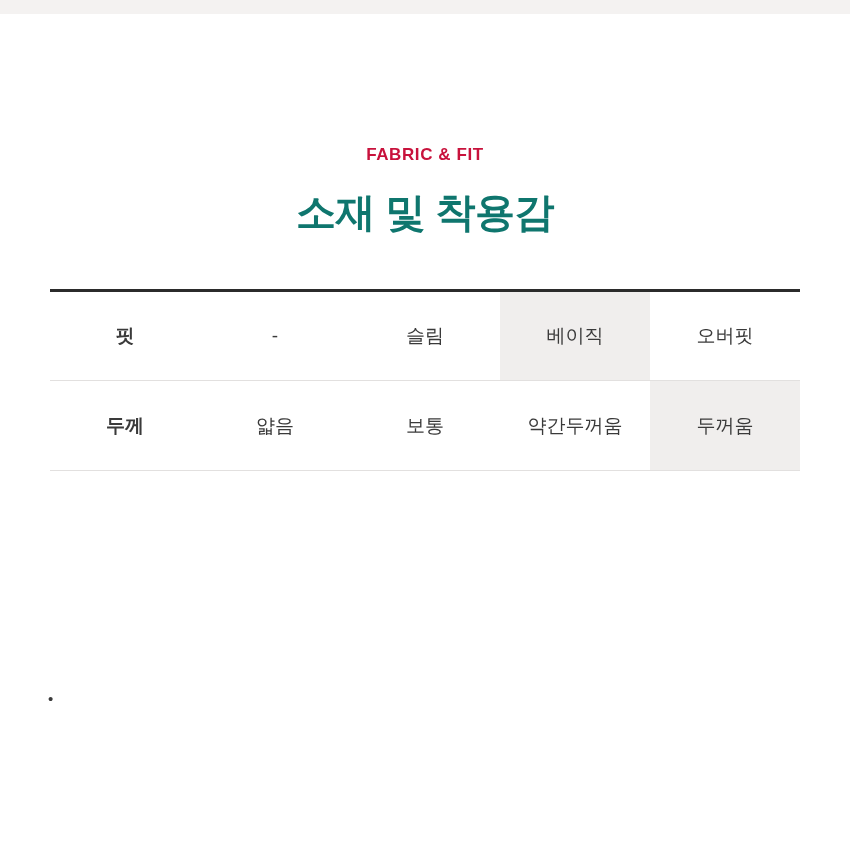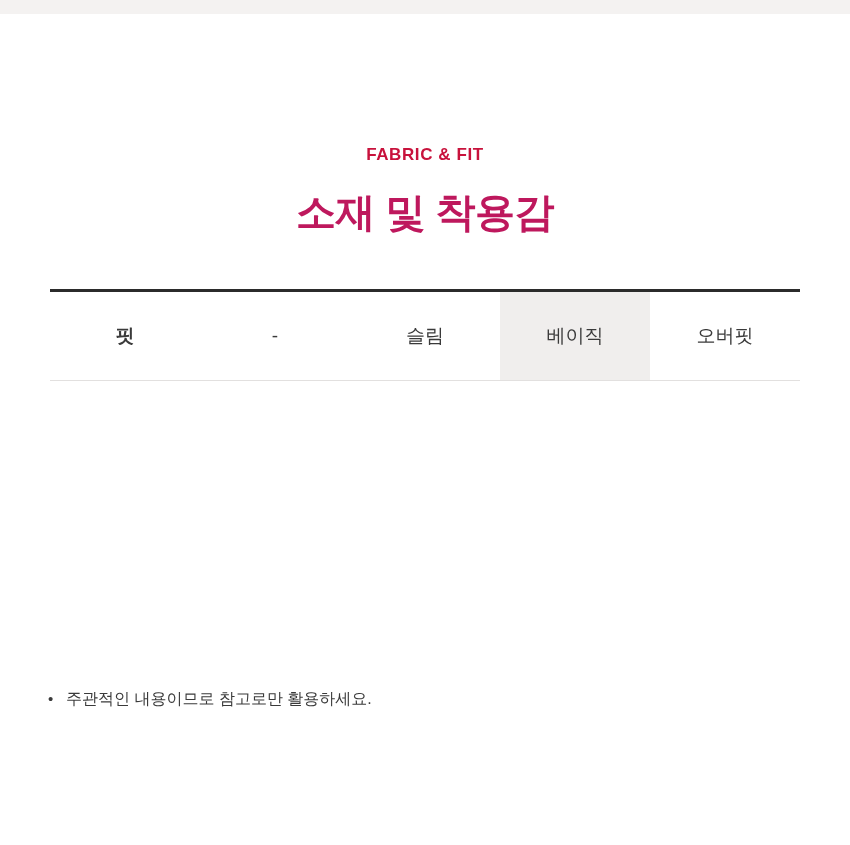--- a/index.html
+++ b/index.html
@@ -47,21 +47,21 @@
     font-size: 17px;
     font-weight: bold;
     letter-spacing: 0.6px;
   }
   .headline {
     position: absolute;
     top: 171px;
     left: 0;
     width: 850px;
     text-align: center;
-    color: #be185d;
+    color: #0f766e;
     font-size: 40px;
     font-weight: bold;
     letter-spacing: -0.5px;
   }
 
   .table-wrap {
     position: absolute;
     top: 275px;
     left: 50px;
     width: 750px;
@@ -138,26 +138,32 @@
         <tbody>
 
           <tr class="row">
             <td class="label">핏</td>
             <td class="val">-</td>
             <td class="val">슬림</td>
             <td class="val highlight">베이직</td>
             <td class="val">오버핏</td>
           </tr>
 
+          <tr class="row">
+            <td class="label">두께</td>
+            <td class="val">얇음</td>
+            <td class="val">보통</td>
+            <td class="val">약간두꺼움</td>
+            <td class="val highlight">두꺼움</td>
+          </tr>
 
 
 
         </tbody>
       </table>
     </div>
 
     <div class="note">
       <span class="bullet">•</span>
-      <span class="note-text">주관적인 내용이므로 참고로만 활용하세요.</span>
     </div>
 
   </div>
 </div>
 
 </body></html>

